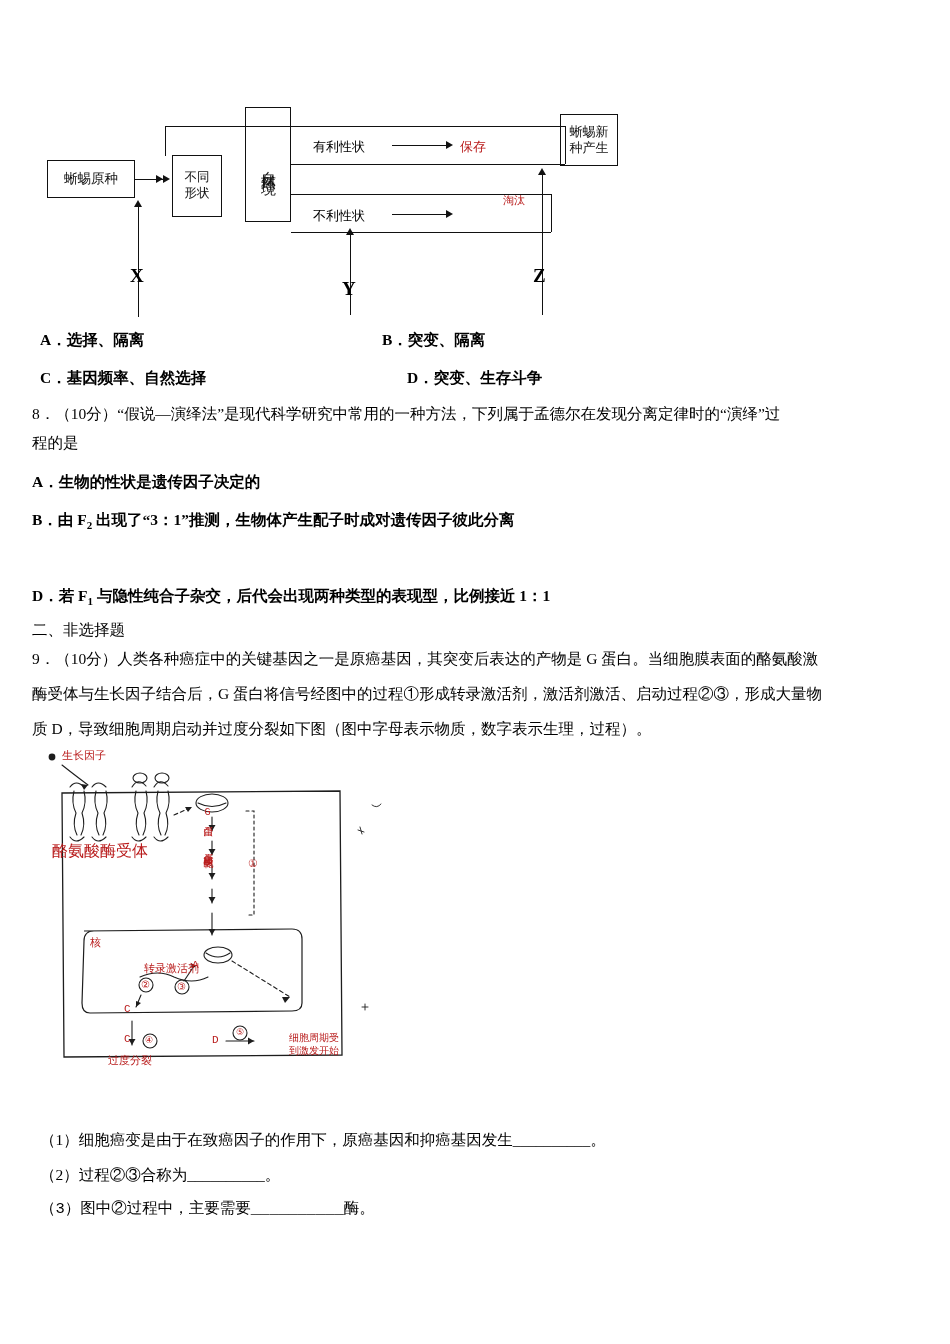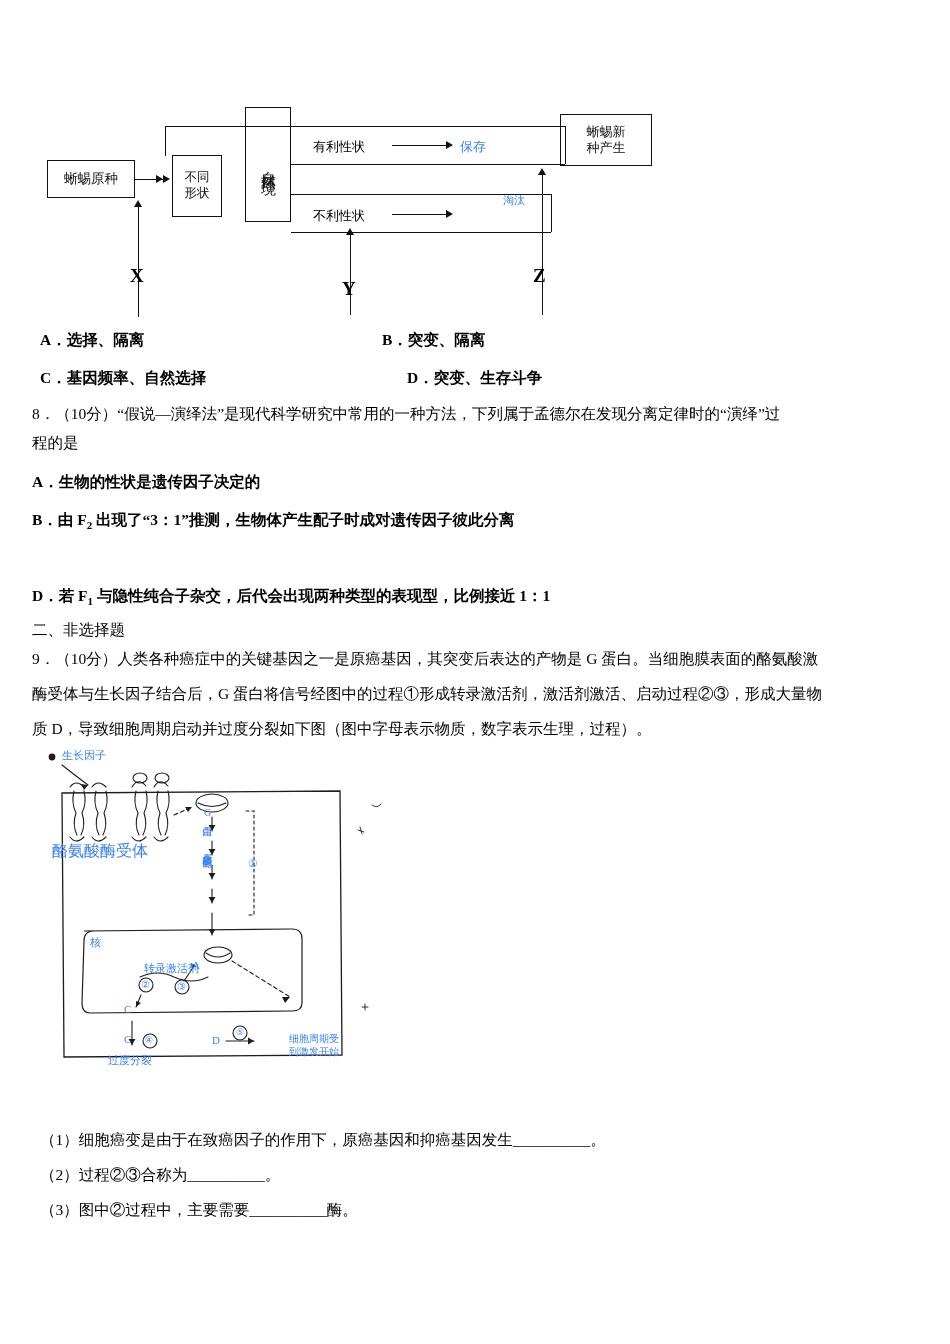--- a/index.html
+++ b/index.html
@@ -27,21 +27,21 @@
     line-height:1.25;
     color:#111;
   }
   .box-origin { left:47px; top:100px; width:88px; height:38px; }
   .box-shape  { left:172px; top:95px; width:50px; height:62px; font-size:12.5px; }
   .box-env {
     left:245px; top:47px; width:46px; height:115px;
     writing-mode:vertical-rl; text-orientation:upright;
     letter-spacing:3px; font-size:15px;
   }
-  .box-new    { left:560px; top:54px; width:92px; height:52px; font-size:13px; }
+  .box-new    { left:560px; top:54px; width:58px; height:52px; font-size:13px; }
 
   .lbl-good { position:absolute; left:313px; top:78px; font-family:"Liberation Sans",sans-serif; font-size:13px; }
   .lbl-bad  { position:absolute; left:313px; top:147px; font-family:"Liberation Sans",sans-serif; font-size:13px; }
 
   .ln { position:absolute; background:#111; }
   .hline { height:1px; }
   .vline { width:1px; }
 
   .arrowR {
     position:absolute; width:0;height:0;
@@ -64,23 +64,23 @@
   sub { font-size:11px; }
 
   .blank { letter-spacing:0; }
 
   
   .diagram2 { position:absolute; left:40px; top:745px; width:420px; height:360px; }
   .d2svg { position:absolute; left:0; top:0; }
 
   .smalltext {
     position:absolute;
-    font-family:Liberation Serif, serif;
+    font-family:Liberation Mono, monospace;
     font-size:10px;
-    color:#3b82f6;
+    color:#b91c1c;
   }
 </style>
 </head>
 <body>
 
 <div class="page">
 
   <div class="diagram1">
 
     <div class="box box-origin">蜥蜴原种</div>
@@ -262,17 +262,17 @@
     <div class="smalltext" style="left:218px; top:288px; font-size:10px; line-height:1.25; white-space:pre-line;margin-left:31px;">细胞周期受
 到激发开始</div>
   </div>
 
   <div class="txt" style="left:40px; top:1128px; width:880px;">
     <span>（1）细胞癌变是由于在致癌因子的作用下，原癌基因和抑癌基因发生</span><span class="blank">__________</span><span>。</span>
   </div>
   <div class="txt" style="left:40px; top:1163px; width:880px;">
     <span>（2）过程②③合称为</span><span class="blank">__________</span><span>。</span>
   </div>
-  <div class="txt" style="left:40px; top:1198px; width:880px;">
+  <div class="txt" style="left:40px; top:1198px; width:880px;font-family:Liberation Mono, monospace;">
     <span>（3）图中②过程中，主要需要</span><span class="blank">__________</span><span>酶。</span>
   </div>
 
 </div>
 
 </body></html>

